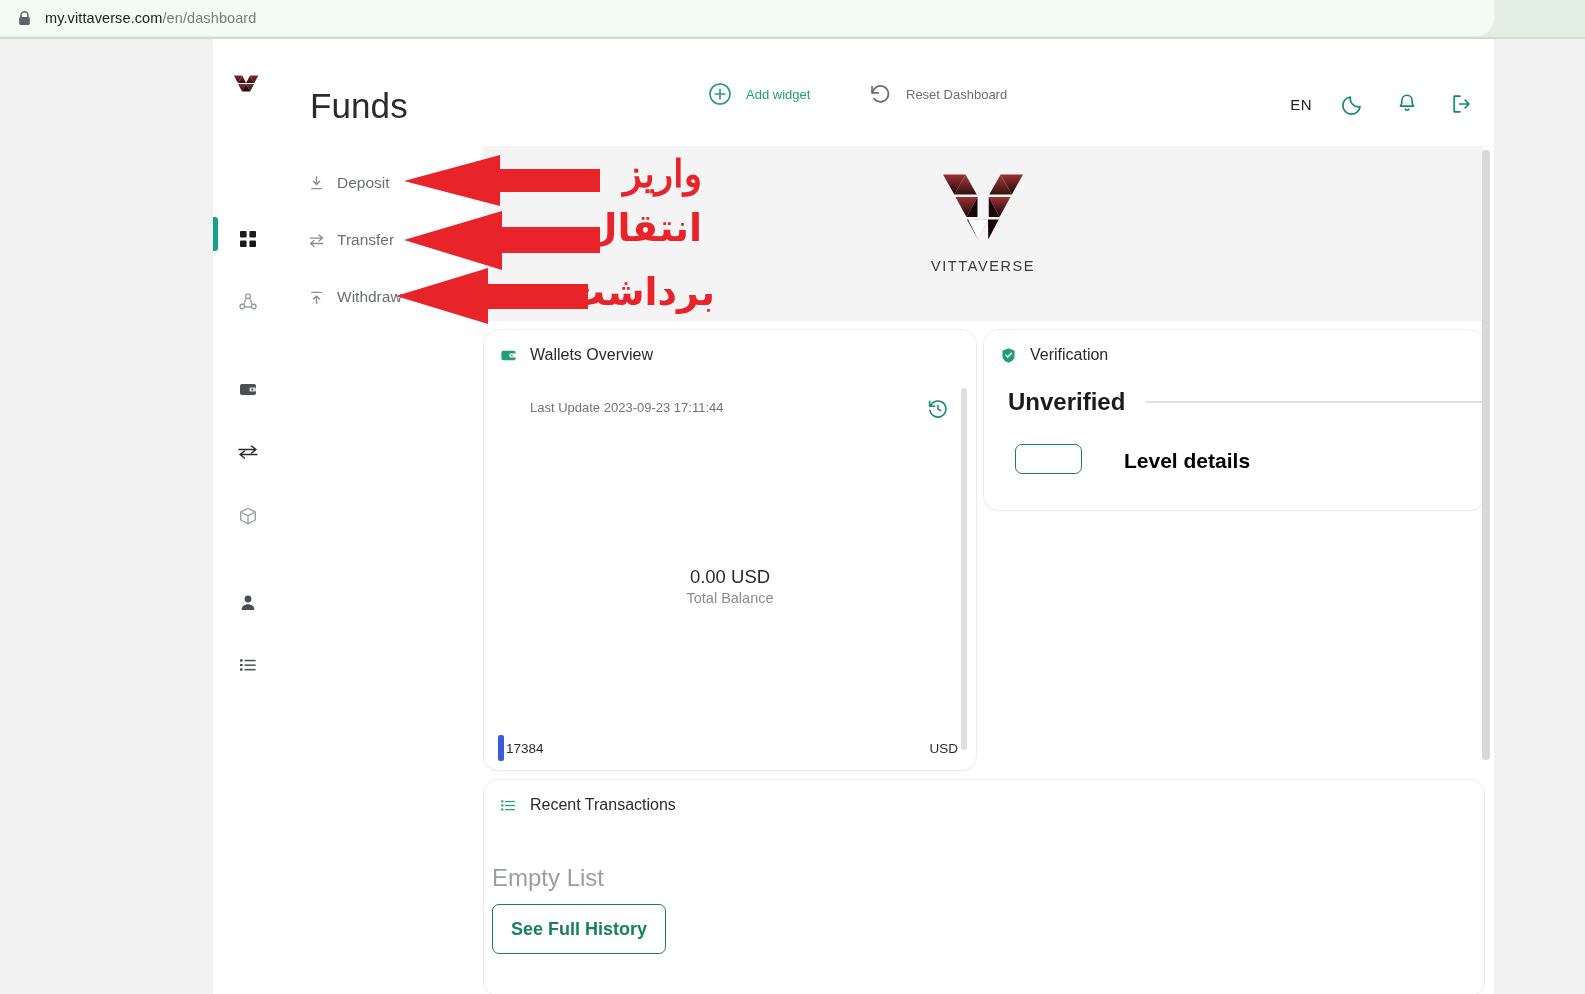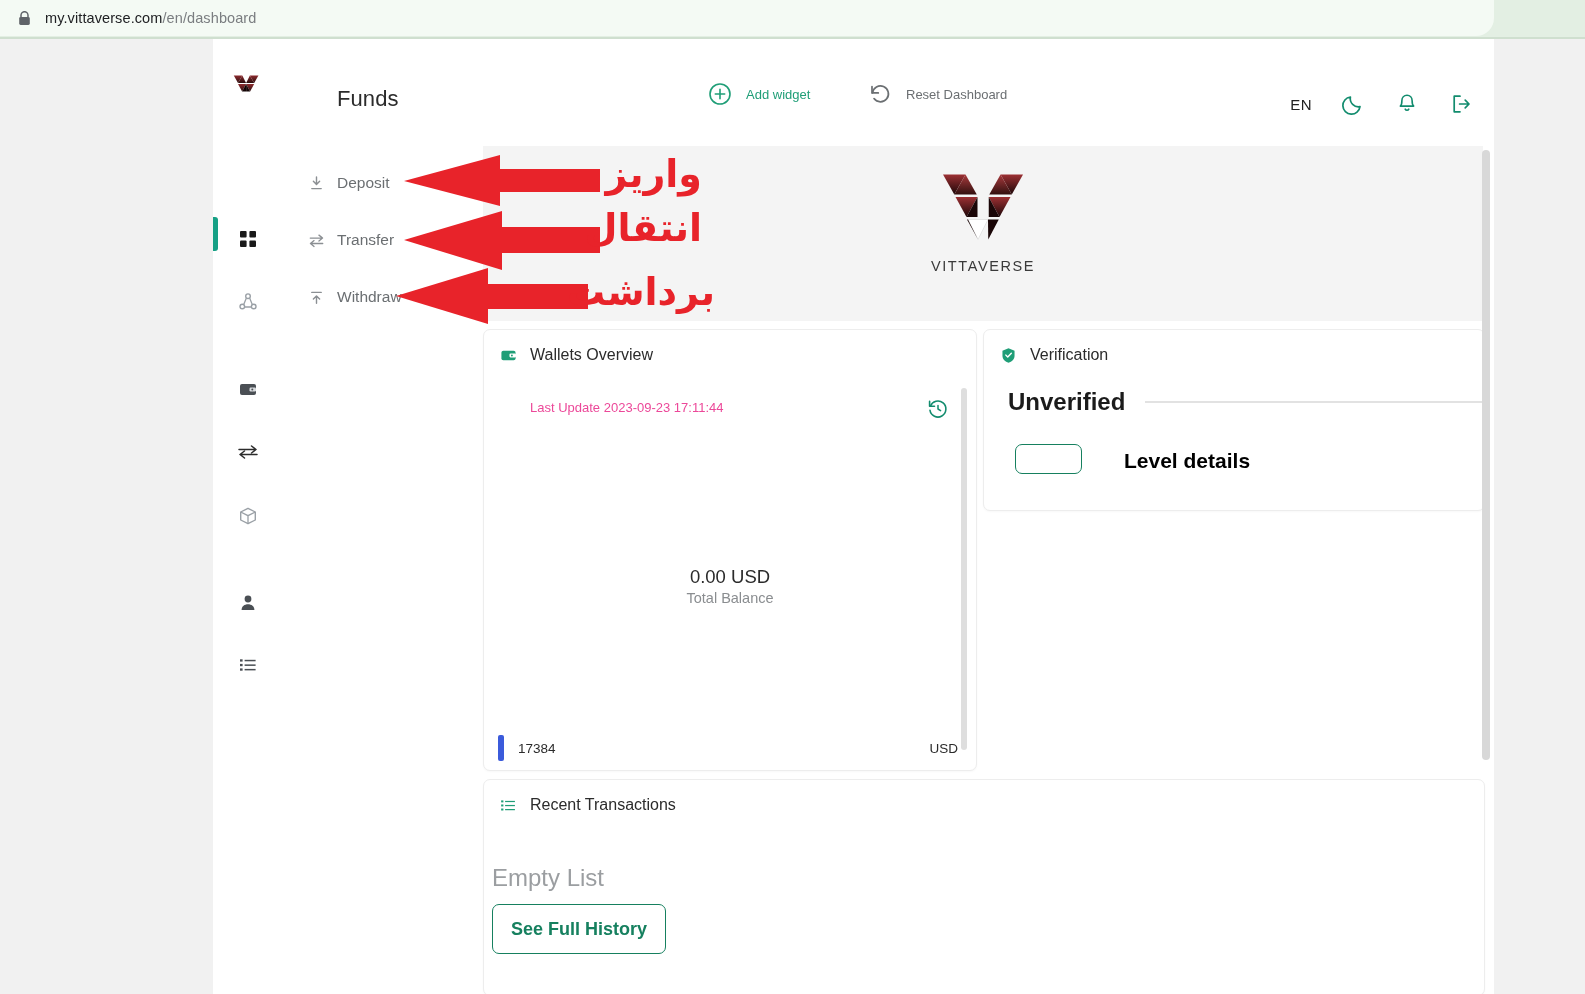--- a/index.html
+++ b/index.html
@@ -54,21 +54,21 @@
   }
   .rail-item svg{display:block;}
 
   
   .funds{
     position:absolute;left:69px;top:0;width:193px;height:955px;
     background:#ffffff;border-right:1px solid #ededed;
   }
   .funds-title{
     position:absolute;left:28px;top:47px;
-    font-size:22px;color:#2b2b2b;font-weight:400;letter-spacing:.1px;margin-left:27px;
+    font-size:35px;color:#2b2b2b;font-weight:400;letter-spacing:.1px;
   }
   .funds-item{
     position:absolute;left:26px;display:flex;align-items:center;cursor:pointer;
   }
   .funds-item .fi-icon{width:17px;height:17px;margin-right:12px;flex:0 0 auto;}
   .funds-item .fi-label{font-size:15.5px;color:#6b6f72;white-space:nowrap;}
 
   
   .main{
     position:absolute;left:262px;top:0;width:1019px;height:955px;
@@ -95,45 +95,45 @@
   .banner-logo{
     position:absolute;left:50%;top:18px;transform:translateX(-50%);
     width:140px;text-align:center;
   }
   .banner-logo .wordmark{
     margin-top:4px;font-size:14.5px;color:#3a3a3a;letter-spacing:1.6px;
   }
 
   
   .card{
-    position:absolute;background:#ffffff;border:1px solid #ededed;border-radius:7px;
+    position:absolute;background:#ffffff;border:1px solid #ededed;border-radius:15px;
     box-shadow:0 1px 2px rgba(0,0,0,.03);
   }
   .card-head{
     position:absolute;left:16px;top:16px;display:flex;align-items:center;
   }
   .card-head .ch-ic{width:17px;height:17px;margin-right:13px;flex:0 0 auto;}
   .card-head .ch-tx{font-size:16px;color:#2b2b2b;white-space:nowrap;}
 
   #walletsCard{left:8px;top:290px;width:492px;height:440px;}
   .wallet-scroll{position:absolute;left:1px;top:46px;width:490px;height:392px;overflow:hidden;}
   .wallet-update{
-    position:absolute;left:45px;top:24px;font-size:13px;color:#ec4899;white-space:nowrap;
+    position:absolute;left:45px;top:24px;font-size:13px;color:#737373;white-space:nowrap;
   }
   .wallet-refresh{position:absolute;right:26px;top:22px;cursor:pointer;}
   .wallet-center{
     position:absolute;left:0;top:190px;width:490px;text-align:center;
   }
   .wallet-amount{font-size:18.5px;color:#2b2b2b;}
   .wallet-sub{font-size:14.5px;color:#8a8d90;margin-top:2px;}
   .wallet-legend{
     position:absolute;left:13px;bottom:7px;width:460px;height:26px;display:flex;align-items:center;
   }
   .legend-bar{width:6px;height:26px;background:#3b5bdb;border-radius:2px;flex:0 0 auto;}
-  .legend-id{margin-left:14px;font-size:13.5px;color:#2b2b2b;}
+  .legend-id{margin-left:2px;font-size:13.5px;color:#2b2b2b;}
   .legend-cur{margin-left:auto;font-size:13.5px;color:#2b2b2b;}
   .inner-scroll{
     position:absolute;right:8px;top:12px;width:6px;height:362px;
     background:#dedede;border-radius:3px;
   }
 
   #verifyCard{left:508px;top:290px;width:500px;height:180px;text-align:center;}
   .verify-row{position:absolute;left:24px;top:58px;right:0;display:flex;align-items:center;}
   .verify-status{font-size:24px;font-weight:bold;color:#1b1b1b;white-space:nowrap;}
   .verify-line{flex:1;height:2px;background:#e2e2e2;margin-left:20px;margin-right:0;}
@@ -444,17 +444,17 @@
       <rect x="492" y="227" width="108" height="26" fill="#e8232a"></rect>
       <polygon points="502,211 502,270 404,240 " fill="#e8232a"></polygon>
     </g>
 
     <g>
       <rect x="478" y="284" width="110" height="25" fill="#e8232a"></rect>
       <polygon points="488,268 488,324 396,296" fill="#e8232a"></polygon>
     </g>
   </svg>
 
-  <div class="anno-text" style="left:612px;top:152px;width:90px;">واریز</div>
+  <div class="anno-text" style="left:612px;top:152px;width:90px;font-family:Liberation Serif, serif;">واریز</div>
   <div class="anno-text" style="left:605px;top:206px;width:97px;">انتقال</div>
   <div class="anno-text" style="left:588px;top:270px;width:127px;">برداشت</div>
 
 </div>
 
 </body></html>

